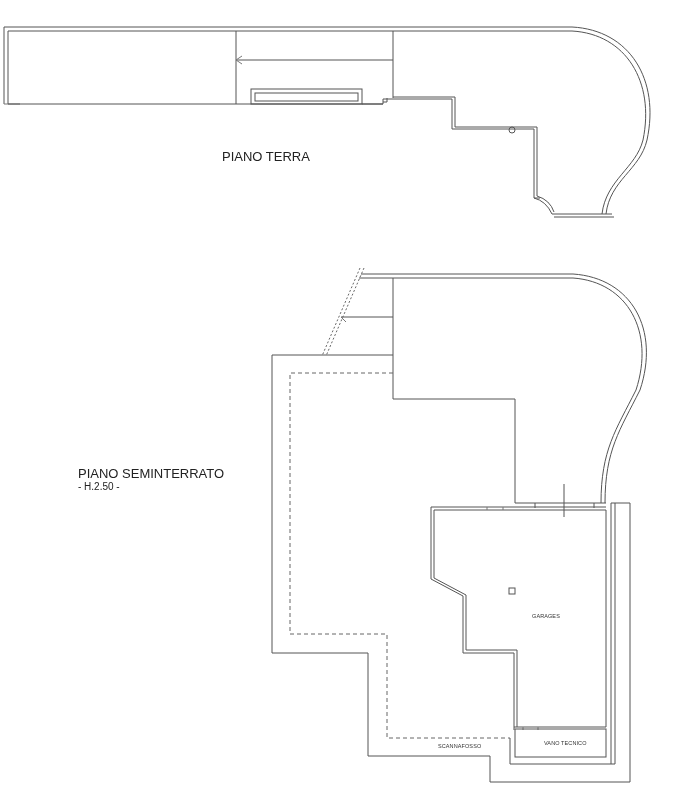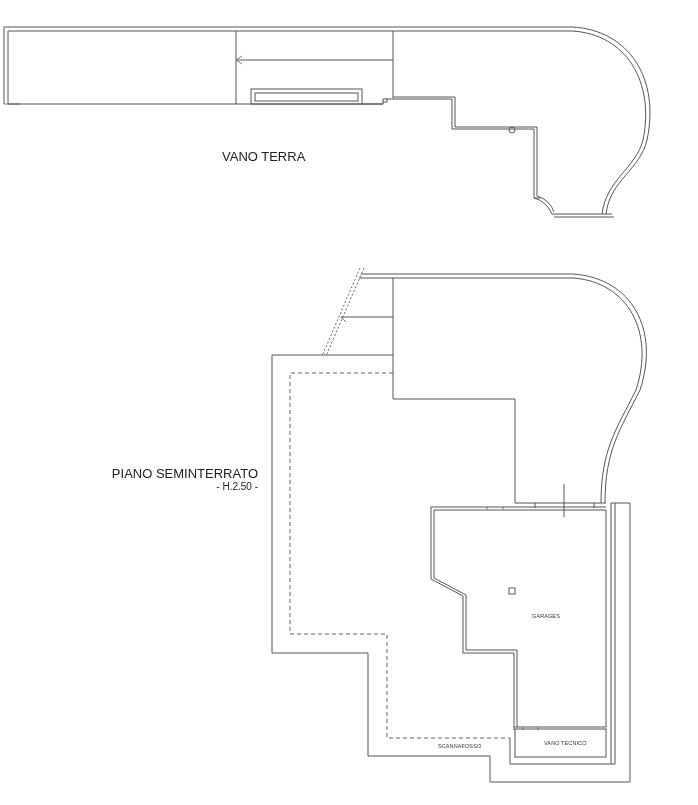--- a/index.html
+++ b/index.html
@@ -4,21 +4,21 @@
 <style>
   html, body { margin: 0; padding: 0; background: #ffffff; }
   body { width: 698px; height: 805px; position: relative; overflow: hidden; font-family: "Liberation Sans", sans-serif; }
   #plan { position: absolute; left: 0; top: 0; }
   .wall { fill: none; stroke: #555555; stroke-width: 1; }
   .wall-light { fill: none; stroke: #777777; stroke-width: 1; }
   .dash { fill: none; stroke: #666666; stroke-width: 1; stroke-dasharray: 4 3; }
   .label { position: absolute; color: #222222; white-space: nowrap; }
   .big { font-size: 13px; }
   .small { font-size: 5.5px; letter-spacing: 0.1px; color: #333333; }
-  .center { text-align: right; }
+  .center { text-align: left; }
 </style>
 </head>
 <body>
 
 <svg id="plan" width="698" height="805" viewBox="0 0 698 805" xmlns="http://www.w3.org/2000/svg">
 
   <g>
 
     <line class="wall" x1="4" y1="27" x2="572" y2="27"></line>
     <line class="wall" x1="8" y1="31" x2="572" y2="31"></line>
@@ -96,21 +96,21 @@
     <line class="wall-light" x1="523" y1="727" x2="523" y2="730"></line>
     <line class="wall-light" x1="538" y1="727" x2="538" y2="730"></line>
     <rect class="wall" x="515" y="729" width="91" height="28"></rect>
 
     <polyline class="wall" points="510,738 510,764 615,764"></polyline>
 
     <rect class="wall" x="509" y="588" width="6" height="6"></rect>
   </g>
 </svg>
 
-<div class="label big" style="left:222px; top:149px;">VANO TERRA</div>
+<div class="label big" style="left:222px; top:149px;">PIANO TERRA</div>
 
 <div class="label big center" style="left:78px; top:466px; width:180px;">
   <div>PIANO SEMINTERRATO</div>
   <div style="font-size:10px;">- H.2.50 -</div>
 </div>
 
 <div class="label small" style="left:532px; top:613px;">GARAGES</div>
 <div class="label small" style="left:544px; top:740px;">VANO TECNICO</div>
 <div class="label small" style="left:438px; top:743px;">SCANNAFOSSO</div>
 

